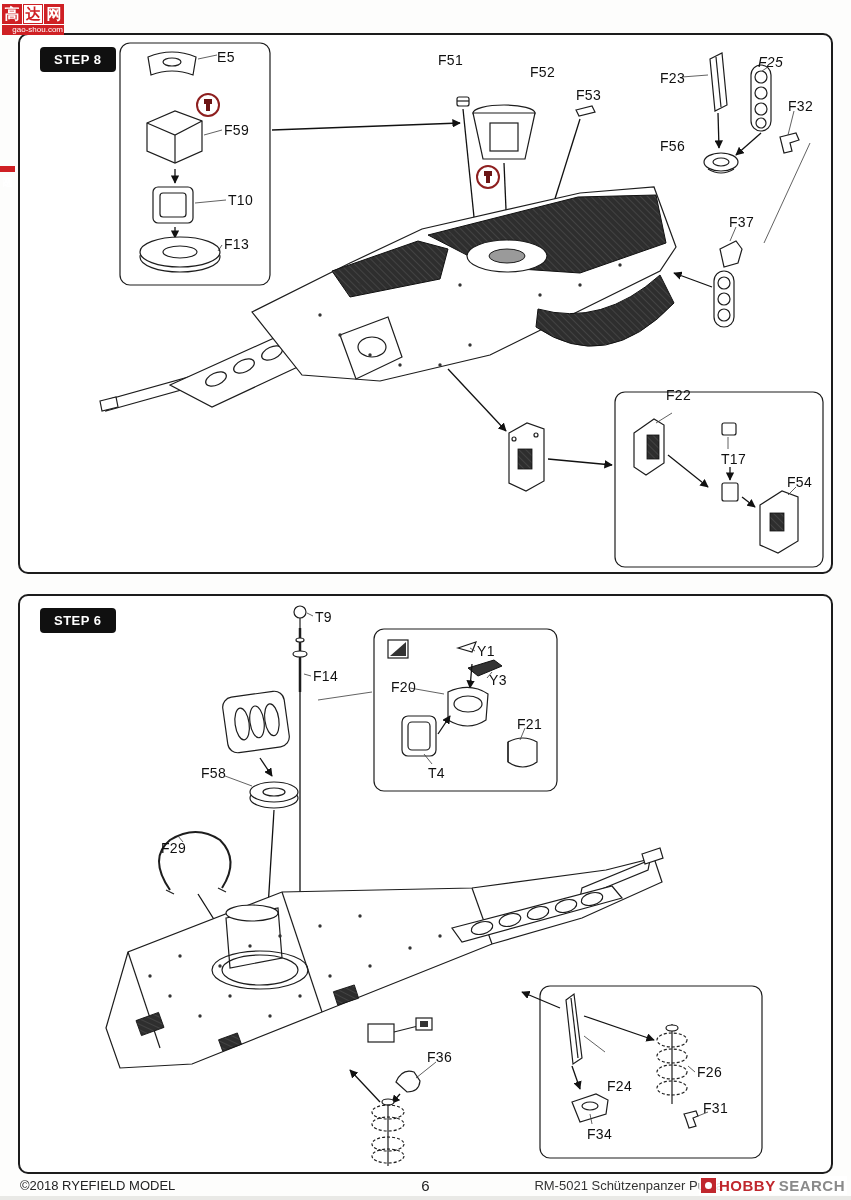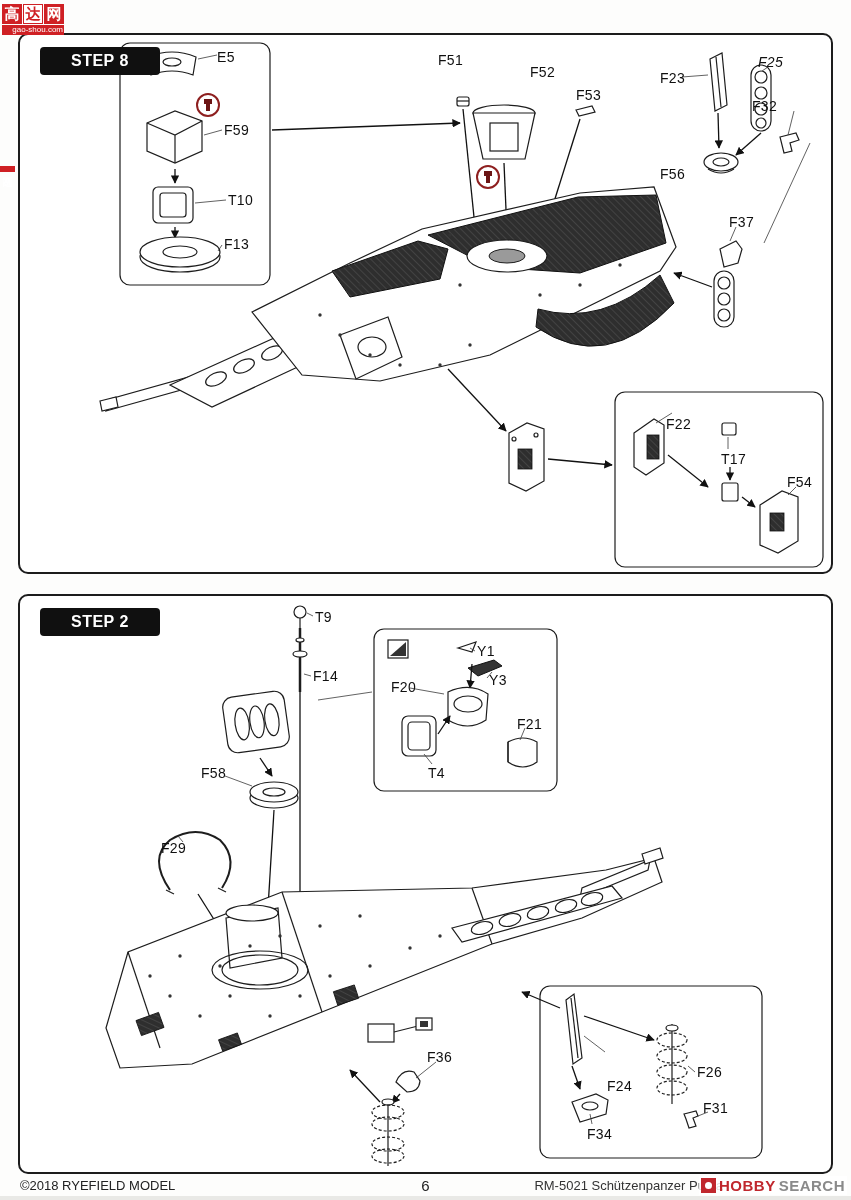--- a/index.html
+++ b/index.html
@@ -2,21 +2,21 @@
 <html><head>
 <meta charset="utf-8">
 <style>
   *{margin:0;padding:0;box-sizing:border-box}
   html,body{width:851px;height:1200px}
   body{position:relative;background:#fdfdfc;font-family:"Liberation Sans",sans-serif;overflow:hidden;color:#111}
   .panel{position:absolute;left:18px;width:815px;border:2px solid #1c1c1c;border-radius:10px;background:#fff}
   #step8-panel{top:33px;height:541px}
   #step9-panel{top:594px;height:580px}
   .badge{position:absolute;left:20px;top:12px;background:#101010;color:#fff;font-weight:bold;
-         font-size:16px;line-height:1;padding:6px 31px;border-radius:4px;letter-spacing:.5px;z-index:3}
+         font-size:13px;line-height:1;padding:6px 14px;border-radius:4px;letter-spacing:.5px;z-index:3}
   svg.illus{position:absolute;left:0;top:0;width:100%;height:100%;z-index:1}
   .callout-layer{position:absolute;inset:0;z-index:2}
   .callout{position:absolute;font-size:14px;color:#101010;white-space:nowrap;letter-spacing:.3px}
   
   .ln{stroke:#1d1d1d;fill:none;stroke-width:1.2}
   .fw{fill:#fff;stroke:#1d1d1d;stroke-width:1.2}
   .thin{stroke:#3a3a3a;fill:none;stroke-width:.8}
   .arrow{stroke:#111;fill:none;stroke-width:1.3}
   .bolt{fill:#333;stroke:none}
   .red{stroke:#8e1f1f;fill:none;stroke-width:2}
@@ -61,24 +61,24 @@
   <div class="callout-layer">
       <span class="callout" style="left: 197px; top: 14px;">E5</span>
       <span class="callout" style="left: 204px; top: 87px;">F59</span>
       <span class="callout" style="left: 208px; top: 157px;">T10</span>
       <span class="callout" style="left: 204px; top: 201px;">F13</span>
       <span class="callout" style="left: 418px; top: 17px;">F51</span>
       <span class="callout" style="left: 510px; top: 29px;">F52</span>
       <span class="callout" style="left: 556px; top: 52px;">F53</span>
       <span class="callout" style="left: 640px; top: 35px;">F23</span>
       <span class="callout" style="left: 738px; top: 19px; font-style: italic;">F25</span>
-      <span class="callout" style="left: 732px; top: 63px;">F32</span>
-      <span class="callout" style="left: 640px; top: 103px; margin-top: 28px;">F56</span>
+      <span class="callout" style="left: 768px; top: 63px;">F32</span>
+      <span class="callout" style="left: 640px; top: 103px;">F56</span>
       <span class="callout" style="left: 709px; top: 179px;">F37</span>
-      <span class="callout" style="left: 646px; top: 381px;">F22</span>
+      <span class="callout" style="left: 646px; top: 352px;">F22</span>
       <span class="callout" style="left: 701px; top: 416px;">T17</span>
       <span class="callout" style="left: 767px; top: 439px;">F54</span>
     </div>
 
   <svg class="illus" viewBox="0 0 811 537" preserveAspectRatio="none">
     <defs>
       <pattern id="hatchA" width="5" height="5" patternUnits="userSpaceOnUse" patternTransform="rotate(45)">
         <rect width="5" height="5" fill="#2e2e2e"></rect>
         <line x1="0" y1="0" x2="5" y2="0" stroke="#585858" stroke-width="1"></line>
       </pattern>
@@ -205,21 +205,21 @@
       <rect class="fw" x="702" y="448" width="16" height="18" rx="2"></rect>
       <line class="arrow" x1="722" y1="462" x2="735" y2="472" marker-end="url(#arrA)"></line>
       <path class="fw" d="M740 470 L762 456 L778 462 L778 506 L758 518 L740 510 Z"></path>
       <rect x="750" y="478" width="14" height="18" fill="url(#hatchA)" stroke="#111" stroke-width=".8"></rect>
       <line class="thin" x1="776" y1="452" x2="768" y2="460"></line>
     </g>
   </svg>
 </div>
 
 <div class="panel" id="step9-panel">
-  <div class="badge">STEP 2</div>
+  <div class="badge">STEP 6</div>
   <div class="callout-layer">
       <span class="callout" style="left: 295px; top: 13px;">T9</span>
       <span class="callout" style="left: 293px; top: 72px;">F14</span>
       <span class="callout" style="left: 457px; top: 47px;">Y1</span>
       <span class="callout" style="left: 469px; top: 76px;">Y3</span>
       <span class="callout" style="left: 371px; top: 83px;">F20</span>
       <span class="callout" style="left: 408px; top: 169px;">T4</span>
       <span class="callout" style="left: 497px; top: 120px;">F21</span>
       <span class="callout" style="left: 181px; top: 169px;">F58</span>
       <span class="callout" style="left: 141px; top: 244px;">F29</span>

